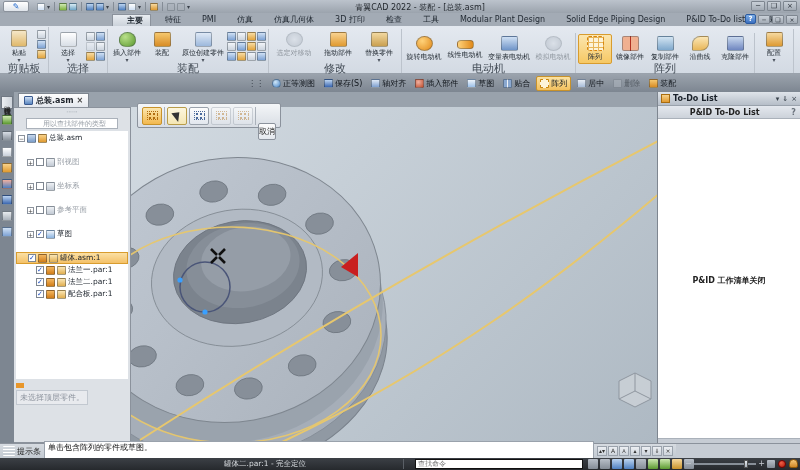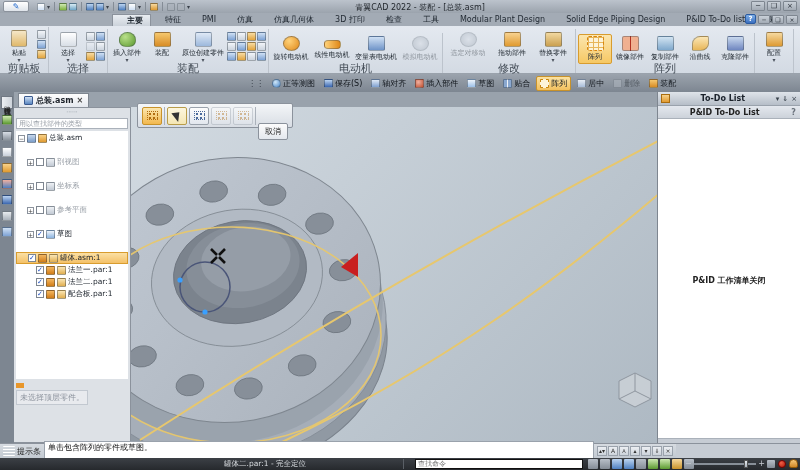--- a/index.html
+++ b/index.html
@@ -109,22 +109,22 @@
   #dockstrip { position:absolute; left:0; top:92px; width:14px; height:351px; background:#7d8691;
     display:flex; flex-direction:column; align-items:center; }
   #docktab { writing-mode:vertical-rl; background:linear-gradient(90deg,#eceff3,#cdd3da); border:1px solid #707883;
     font-size:7px; color:#222; padding:3px 0; margin-top:4px; letter-spacing:1px; }
   .dockic { width:10px; height:10px; margin-top:6px; border-radius:1px; border:1px solid rgba(20,30,40,.4); }
 
   
   #pathfinder { position:absolute; left:14px; top:107px; width:117px; height:336px;
     background:#dde1e6; border:1px solid #8b929c; border-left:none; }
   #pf-grip { height:10px; text-align:center; color:#8b929c; font-size:6px; line-height:8px; }
-  #pf-filter { margin:0 2px; background:#fff; border:1px solid #aab1ba; height:11px; line-height:10px;
-    color:#9aa0a8; padding-left:2px; white-space:nowrap; overflow:hidden; font-size:7px; }
+  #pf-filter { margin:0 12px; background:#fff; border:1px solid #aab1ba; height:11px; line-height:10px;
+    color:#9aa0a8; padding-left:16px; white-space:nowrap; overflow:hidden; font-size:7px; }
   #pf-tree { background:#fff; margin:2px 2px 0 2px; height:248px; overflow:hidden; padding-top:1px; }
   .trow { display:flex; align-items:center; height:12px; white-space:nowrap; font-size:7.5px; color:#1a212a; }
   .trow.lvl0 { padding-left:2px; } .trow.lvl1 { padding-left:11px;margin-top:12px; } .trow.lvl2 { padding-left:20px; }
   .trow.dim .tl { color:#9aa0a8; }
   .trow .exp { width:7px; height:7px; border:1px solid #8b929c; background:#fff; font-size:6px; line-height:5px;
     text-align:center; color:#444; margin-right:2px; flex:0 0 auto; }
   .trow .cb { width:8px; height:8px; border:1px solid #7e8690; background:#fff; margin-right:2px; font-size:7px;
     line-height:7px; text-align:center; color:#2050c0; font-weight:bold; flex:0 0 auto; }
   .ti { width:9px; height:9px; border-radius:1px; margin-right:2px; border:1px solid rgba(40,50,60,.4); flex:0 0 auto; }
   .ti.appwin { background:linear-gradient(#c8d8ec,#7a9cc8); }
@@ -143,28 +143,28 @@
     background:linear-gradient(135deg,#d2dae1,#aeb9c3); overflow:hidden; }
   #cmdbar { position:absolute; left:137px; top:103px; height:25px; display:flex; align-items:center; gap:2px;
     background:linear-gradient(#f4f6f8,#d8dde4); border:1px solid #8b929c; border-radius:2px; padding:2px 4px; z-index:5; }
   .cbtn { width:20px; height:18px; border:1px solid #9aa2ac; border-radius:2px; display:flex; align-items:center; justify-content:center; background:linear-gradient(#fdfdfd,#e2e7ee); }
   .cbtn.hl { background:linear-gradient(#fce6ae,#f2b84e); border-color:#c8922a; }
   .cbtn.pressed { background:linear-gradient(#fdf6de,#f4e6b4); border-color:#b89c4a; }
   .cbtn.dim { opacity:.4; }
   .patglyph { width:11px; height:9px; border:1px dotted #b06c10; background-image:radial-gradient(#b06c10 30%,transparent 32%); background-size:4px 4px; }
   .curglyph { width:0; height:0; border-left:7px solid #333; border-top:4px solid transparent; border-bottom:7px solid transparent; transform:rotate(-38deg); }
   .csep { width:1px; height:18px; background:#aab1ba; }
-  #cancelbtn { height:17px; padding:0 6px; background:linear-gradient(#fcfcfc,#e4e8ee); border:1px solid #8b929c;
+  #cancelbtn { height:17px; padding:0 0; background:linear-gradient(#fcfcfc,#e4e8ee); border:1px solid #8b929c;
     border-radius:2px; line-height:15px; font-size:8px; color:#222;margin-top:32px; }
 
   
   #todo { position:absolute; left:657px; top:92px; width:143px; height:366px; background:#c6ccd4; border-left:1px solid #7e8690; }
   #todo-head { height:14px; background:linear-gradient(#dfe4ea,#b6bec8); display:flex; align-items:center; padding:0 3px; border-bottom:1px solid #9aa2ac; }
   #todo-head .ticon { width:9px; height:9px; background:linear-gradient(#f8d28a,#e09a30); border:1px solid #a86c10; margin-right:3px; }
-  #todo-head .ttitle { font-weight:bold; flex:1; color:#1a212a;text-align:center; }
+  #todo-head .ttitle { font-weight:bold; flex:1; color:#1a212a; }
   #todo-head .hctl { color:#39424c; font-size:7px; margin-left:3px; }
   #todo-sub { height:13px; background:linear-gradient(#e4e8ee,#ccd2da); display:flex; align-items:center; border-bottom:1px solid #aab1ba; }
   #todo-sub .stitle { flex:1; text-align:center; font-weight:bold; color:#222; }
   #todo-sub .q { color:#6a727c; margin-right:4px; font-weight:bold; }
   #todo-body { position:relative; height:319px; background:#fff; border-top:1px solid #fff;padding-left:22px; }
   #todo-msg { position:absolute; left:0; right:0; top:155px; text-align:center; font-weight:bold; color:#222; }
   #todo-foot { height:18px; background:#c6ccd4; border-top:1px solid #aab1ba; }
 
   
   #promptbar { position:absolute; left:0; top:443px; width:676px; height:15px; background:linear-gradient(#d6dbe1,#c2c9d1);
@@ -316,56 +316,56 @@
           <span class="mini or"></span>
           <span class="mini"></span>
           <span class="mini bl"></span>
         </div>
       </div>
       <div class="glabel">装配</div>
     </div>
 
     <div class="rgroup">
       <div class="content">
+        <div class="bigbtn wide disabled">
+          <span class="ic gear"></span>
+          <span class="blabel">选定对移动</span>
+        </div>
+        <div class="bigbtn mid">
+          <span class="ic drag"></span>
+          <span class="blabel">拖动部件</span>
+        </div>
+        <div class="bigbtn mid dd">
+          <span class="ic repl"></span>
+          <span class="blabel">替换零件</span>
+        </div>
+      </div>
+      <div class="glabel">修改</div>
+    </div>
+
+    <div class="rgroup">
+      <div class="content">
         <div class="bigbtn mid">
           <span class="ic ball"></span>
           <span class="blabel">旋转电动机</span>
         </div>
         <div class="bigbtn mid">
           <span class="ic lin"></span>
           <span class="blabel">线性电动机</span>
         </div>
         <div class="bigbtn wide">
           <span class="ic vtab"></span>
           <span class="blabel">变量表电动机</span>
         </div>
         <div class="bigbtn mid disabled">
           <span class="ic gear"></span>
           <span class="blabel">模拟电动机</span>
         </div>
       </div>
       <div class="glabel">电动机</div>
-    </div>
-
-    <div class="rgroup">
-      <div class="content">
-        <div class="bigbtn wide disabled">
-          <span class="ic gear"></span>
-          <span class="blabel">选定对移动</span>
-        </div>
-        <div class="bigbtn mid">
-          <span class="ic drag"></span>
-          <span class="blabel">拖动部件</span>
-        </div>
-        <div class="bigbtn mid dd">
-          <span class="ic repl"></span>
-          <span class="blabel">替换零件</span>
-        </div>
-      </div>
-      <div class="glabel">修改</div>
     </div>
 
     <div class="rgroup">
       <div class="content">
         <div class="bigbtn active">
           <span class="ic pattern"></span>
           <span class="blabel">阵列</span>
         </div>
         <div class="bigbtn">
           <span class="ic mirror"></span>

